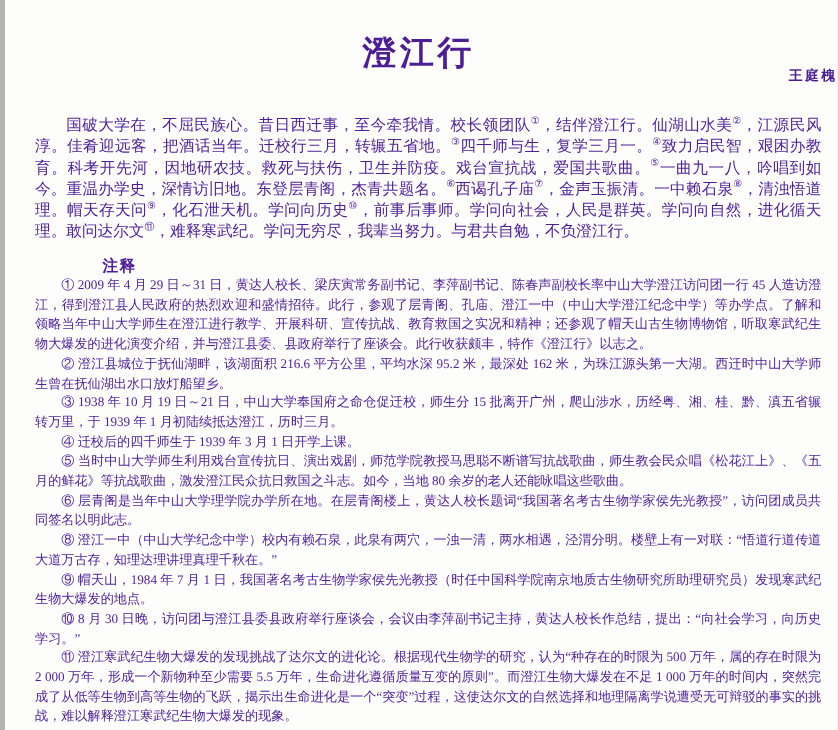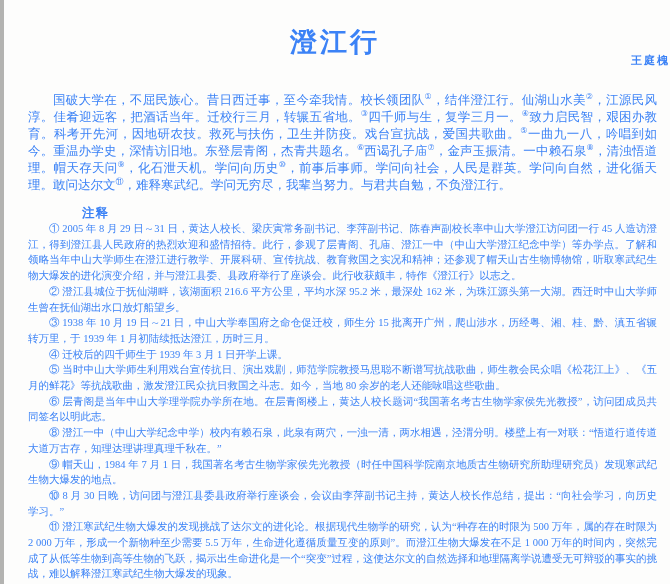--- a/index.html
+++ b/index.html
@@ -2,21 +2,21 @@
 <html><head>
 <meta charset="utf-8">
 <style>
   html,body{margin:0;padding:0;background:#e8e8e6;}
   .page{
     position:relative;
     width:670px;height:584px;
     background:#fdfdfc;
     overflow:hidden;
     font-family:"Liberation Serif","DejaVu Serif",serif;
-    color:#3b82f6;
+    color:#4c1d95;
   }
   .scan-edge-left{
     position:absolute;left:0;top:0;width:4px;height:100%;
     background:#b3b3b1;
   }
   .doc-title{
     position:absolute;top:6px;left:0;width:100%;
     text-align:center;
     font-size:27px;font-weight:bold;letter-spacing:3px;
   }
@@ -60,21 +60,21 @@
   <h1 class="doc-title">澄江行</h1>
 
   <div class="doc-author">王庭槐</div>
 
   <p class="poem"><span>国破大学在，不屈民族心。昔日西迁事，至今牵我情。校长领团队</span><sup>①</sup><span>，结伴澄江行。仙湖山水美</span><sup>②</sup><span>，江源民风淳。佳肴迎远客，把酒话当年。迁校行三月，转辗五省地。</span><sup>③</sup><span>四千师与生，复学三月一。</span><sup>④</sup><span>致力启民智，艰困办教育。科考开先河，因地研农技。救死与扶伤，卫生并防疫。戏台宣抗战，爱国共歌曲。</span><sup>⑤</sup><span>一曲九一八，吟唱到如今。重温办学史，深情访旧地。东登层青阁，杰青共题名。</span><sup>⑥</sup><span>西谒孔子庙</span><sup>⑦</sup><span>，金声玉振清。一中赖石泉</span><sup>⑧</sup><span>，清浊悟道理。帽天存天问</span><sup>⑨</sup><span>，化石泄天机。学问向历史</span><sup>⑩</sup><span>，前事后事师。学问向社会，人民是群英。学问向自然，进化循天理。敢问达尔文</span><sup>⑪</sup><span>，难释寒武纪。学问无穷尽，我辈当努力。与君共自勉，不负澄江行。</span></p>
 
 
   <div class="notes-header">注释</div>
 
   <div class="notes">
-    <p>① 2005 年 8 月 29 日～31 日，黄达人校长、梁庆寅常务副书记、李萍副书记、陈春声副校长率中山大学澄江访问团一行 45 人造访澄江，得到澄江县人民政府的热烈欢迎和盛情招待。此行，参观了层青阁、孔庙、澄江一中（中山大学澄江纪念中学）等办学点。了解和领略当年中山大学师生在澄江进行教学、开展科研、宣传抗战、教育救国之实况和精神；还参观了帽天山古生物博物馆，听取寒武纪生物大爆发的进化演变介绍，并与澄江县委、县政府举行了座谈会。此行收获颇丰，特作《澄江行》以志之。</p>
+    <p>① 2009 年 4 月 29 日～31 日，黄达人校长、梁庆寅常务副书记、李萍副书记、陈春声副校长率中山大学澄江访问团一行 45 人造访澄江，得到澄江县人民政府的热烈欢迎和盛情招待。此行，参观了层青阁、孔庙、澄江一中（中山大学澄江纪念中学）等办学点。了解和领略当年中山大学师生在澄江进行教学、开展科研、宣传抗战、教育救国之实况和精神；还参观了帽天山古生物博物馆，听取寒武纪生物大爆发的进化演变介绍，并与澄江县委、县政府举行了座谈会。此行收获颇丰，特作《澄江行》以志之。</p>
     <p>② 澄江县城位于抚仙湖畔，该湖面积 216.6 平方公里，平均水深 95.2 米，最深处 162 米，为珠江源头第一大湖。西迁时中山大学师生曾在抚仙湖出水口放灯船望乡。</p>
     <p>③ 1938 年 10 月 19 日～21 日，中山大学奉国府之命仓促迁校，师生分 15 批离开广州，爬山涉水，历经粤、湘、桂、黔、滇五省辗转万里，于 1939 年 1 月初陆续抵达澄江，历时三月。</p>
     <p>④ 迁校后的四千师生于 1939 年 3 月 1 日开学上课。</p>
     <p>⑤ 当时中山大学师生利用戏台宣传抗日、演出戏剧，师范学院教授马思聪不断谱写抗战歌曲，师生教会民众唱《松花江上》、《五月的鲜花》等抗战歌曲，激发澄江民众抗日救国之斗志。如今，当地 80 余岁的老人还能咏唱这些歌曲。</p>
     <p>⑥ 层青阁是当年中山大学理学院办学所在地。在层青阁楼上，黄达人校长题词“我国著名考古生物学家侯先光教授”，访问团成员共同签名以明此志。</p>
     <p>⑧ 澄江一中（中山大学纪念中学）校内有赖石泉，此泉有两穴，一浊一清，两水相遇，泾渭分明。楼壁上有一对联：“悟道行道传道大道万古存，知理达理讲理真理千秋在。”</p>
     <p>⑨ 帽天山，1984 年 7 月 1 日，我国著名考古生物学家侯先光教授（时任中国科学院南京地质古生物研究所助理研究员）发现寒武纪生物大爆发的地点。</p>
     <p>⑩ 8 月 30 日晚，访问团与澄江县委县政府举行座谈会，会议由李萍副书记主持，黄达人校长作总结，提出：“向社会学习，向历史学习。”</p>
     <p>⑪ 澄江寒武纪生物大爆发的发现挑战了达尔文的进化论。根据现代生物学的研究，认为“种存在的时限为 500 万年，属的存在时限为 2 000 万年，形成一个新物种至少需要 5.5 万年，生命进化遵循质量互变的原则”。而澄江生物大爆发在不足 1 000 万年的时间内，突然完成了从低等生物到高等生物的飞跃，揭示出生命进化是一个“突变”过程，这使达尔文的自然选择和地理隔离学说遭受无可辩驳的事实的挑战，难以解释澄江寒武纪生物大爆发的现象。</p>
   </div>

